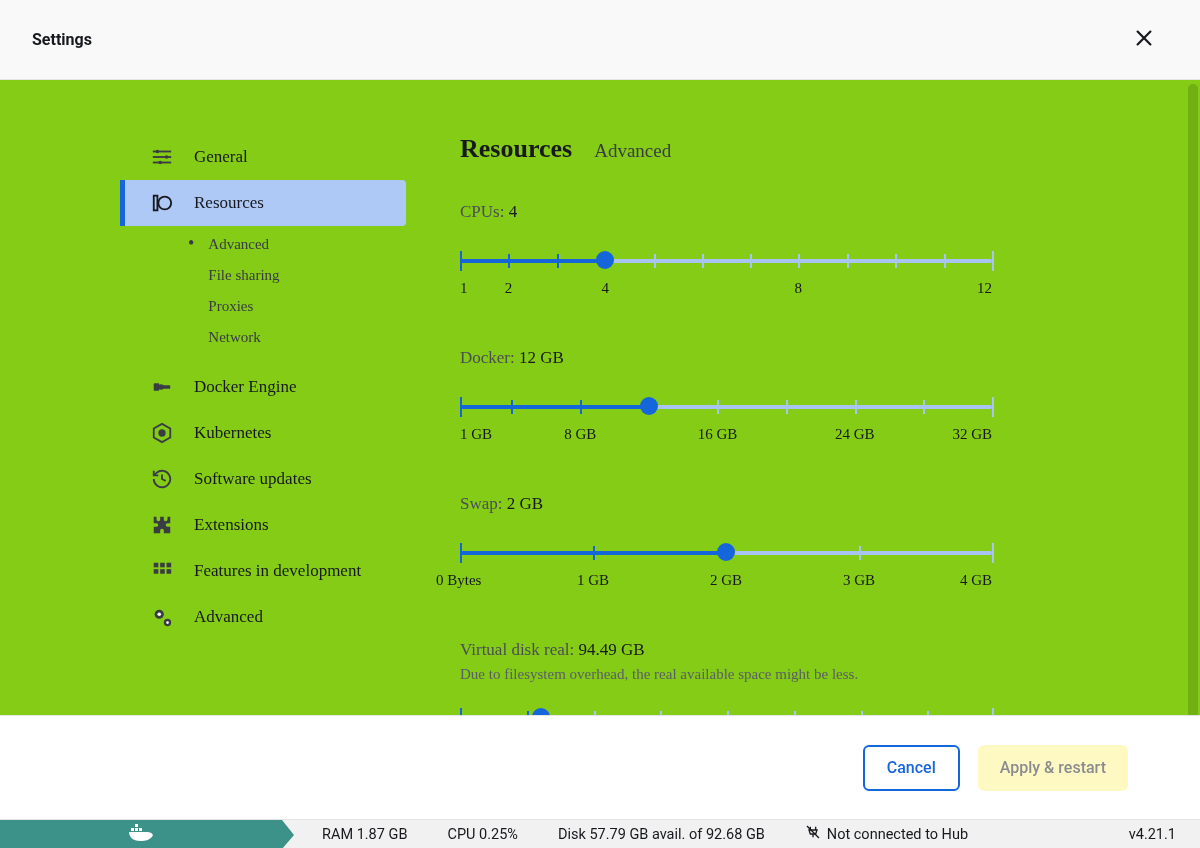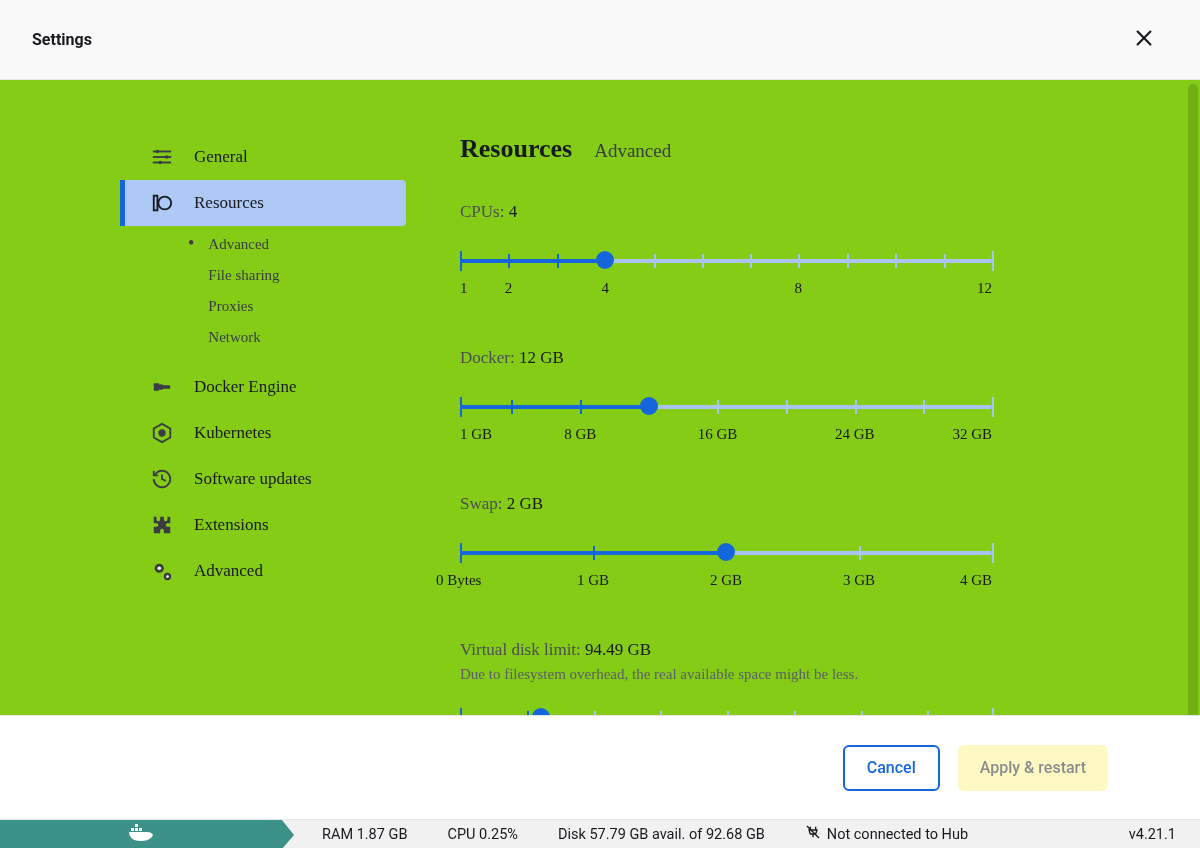--- a/index.html
+++ b/index.html
@@ -153,21 +153,21 @@
   }
   .tick-lab.first{ transform:translateX(0%);}
   .tick-lab.right{ transform:translateX(-100%);}
 
   
   .footer {
     height:104px;
     border-top: 1px solid #e5e5e5;
     display:flex; align-items:center; justify-content:flex-end;
     gap:18px;
-    padding-right: 92px;
+    padding-right: 72px;
     background:#fff;
   }
   .btn {
     height:46px; padding:0 22px; font-size:16px;
     border-radius:6px; cursor:pointer;
     display:flex; align-items:center; justify-content:center;
   }
   .btn-cancel{
     background:#fff; color:#1666db; border:2px solid #1666db; font-weight:500;
   }
@@ -297,20 +297,33 @@
 
       <div class="nav-item">
         <span class="nav-icon">
           <svg width="22" height="22" viewBox="0 0 24 24" fill="#393c42">
               <path d="M14 3h-4v3a2 2 0 1 1-4 0V3H3v7h3a2 2 0 1 1 0 4H3v7h7v-3a2 2 0 1 1 4 0v3h7v-7h-3a2 2 0 1 1 0-4h3V3h-3v3a2 2 0 1 1-4 0z"></path>
             </svg>
         </span>
         <span>Extensions</span>
       </div>
 
+      <div class="nav-item">
+        <span class="nav-icon">
+          <svg width="22" height="22" viewBox="0 0 24 24" fill="#393c42">
+              <rect x="3" y="3" width="5" height="5"></rect>
+              <rect x="10" y="3" width="5" height="5"></rect>
+              <rect x="17" y="3" width="5" height="5"></rect>
+              <rect x="3" y="10" width="5" height="5"></rect>
+              <rect x="10" y="10" width="5" height="5"></rect>
+              <rect x="17" y="10" width="5" height="5"></rect>
+            </svg>
+        </span>
+        <span>Features in development</span>
+      </div>
 
       <div class="nav-item">
         <span class="nav-icon">
           <svg width="22" height="22" viewBox="0 0 24 24" fill="#393c42">
               <circle cx="9" cy="9" r="5"></circle>
               <circle cx="9" cy="9" r="2" fill="#f9f9f9"></circle>
               <circle cx="18" cy="18" r="4"></circle>
               <circle cx="18" cy="18" r="1.5" fill="#f9f9f9"></circle>
             </svg>
         </span>
@@ -405,21 +418,21 @@
             <span class="tick-lab" style="left:calc(24px + (100% - 24px)*0.25)">1 GB</span>
             <span class="tick-lab" style="left:calc(24px + (100% - 24px)*0.5)">2 GB</span>
             <span class="tick-lab" style="left:calc(24px + (100% - 24px)*0.75)">3 GB</span>
             <span class="tick-lab right" style="left:100%">4 GB</span>
           </div>
         </div>
       </div>
 
       <div class="control">
         <div class="control-label" style="margin-bottom:4px">
-          <span class="lab">Virtual disk limit:</span>
+          <span class="lab">Virtual disk real:</span>
           <span class="val">94.49 GB</span>
         </div>
         <div class="control-sublabel">Due to filesystem overhead, the real available space might be less.</div>
         <div class="slider-wrap">
 
           <div class="ticks">
             <span class="tick end" style="left:0%"></span>
             <span class="tick" style="left:12.5%"></span>
             <span class="tick light" style="left:25.1%"></span>
             <span class="tick light" style="left:37.6%"></span>

